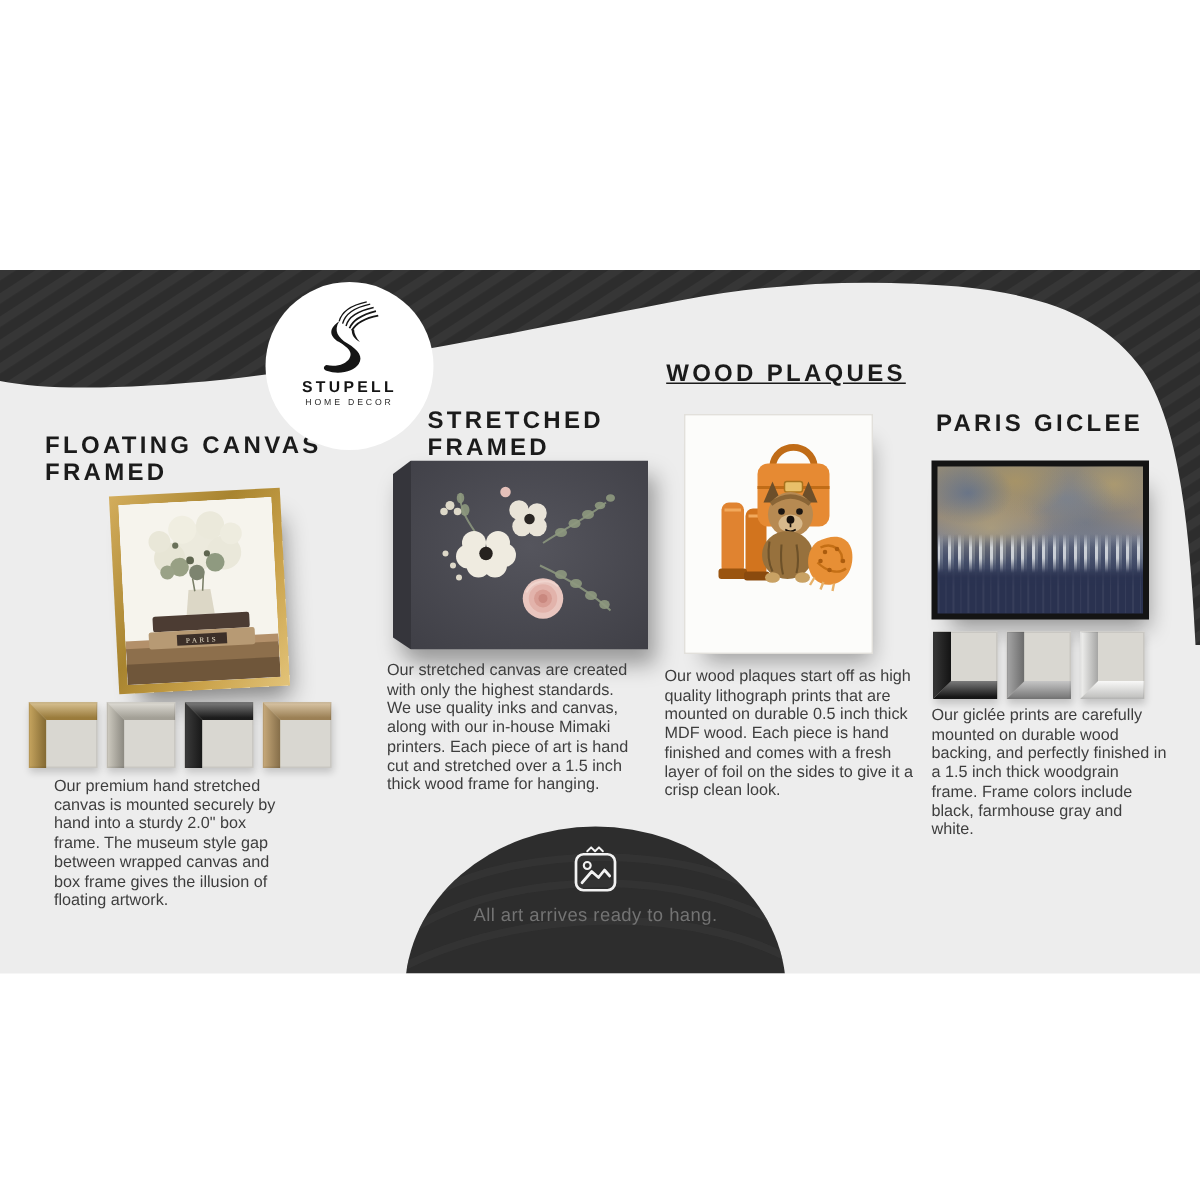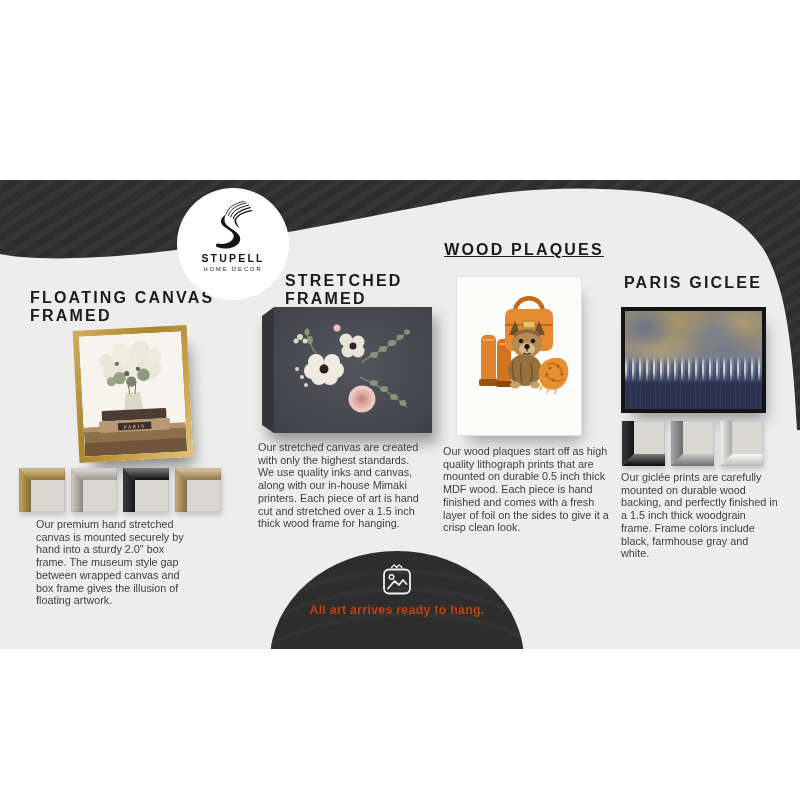--- a/index.html
+++ b/index.html
@@ -73,21 +73,21 @@
     background-image:linear-gradient(90deg, rgba(255,255,255,.12), rgba(0,0,0,.32));
     clip-path:polygon(0 0,100% 12px,100% 100%,0 100%); }
   .swatch.bl .sw-top { top:auto; bottom:0; clip-path:polygon(12px 0,100% 0,100% 100%,0 100%); }
   .swatch.bl .sw-left { clip-path:polygon(0 0,100% 0,100% calc(100% - 12px),0 100%); }
   .swatch .inner-line { position:absolute; inset:0; box-shadow:inset 0 0 0 1px rgba(0,0,0,.07); }
 
   
   .dome-svg { position:absolute; z-index:2; left:252px; top:369px; }
   .dome-icon { position:absolute; z-index:3; left:375px; top:383px; }
   .dome-text { position:absolute; z-index:3; left:272px; top:423px; width:250px; text-align:center;
-    font-size:12.3px; letter-spacing:.3px; color:#c2410c; font-weight:700; }
+    font-size:12.3px; letter-spacing:.3px; color:#737373; font-weight:400; }
 </style>
 </head>
 <body>
 
 <div class="stage">
   <div class="banner">
 
     <svg class="band-svg" width="800" height="260" viewBox="0 0 800 260">
       <defs>
         <pattern id="bandStripes" width="26" height="13" patternUnits="userSpaceOnUse" patternTransform="rotate(-33)">

